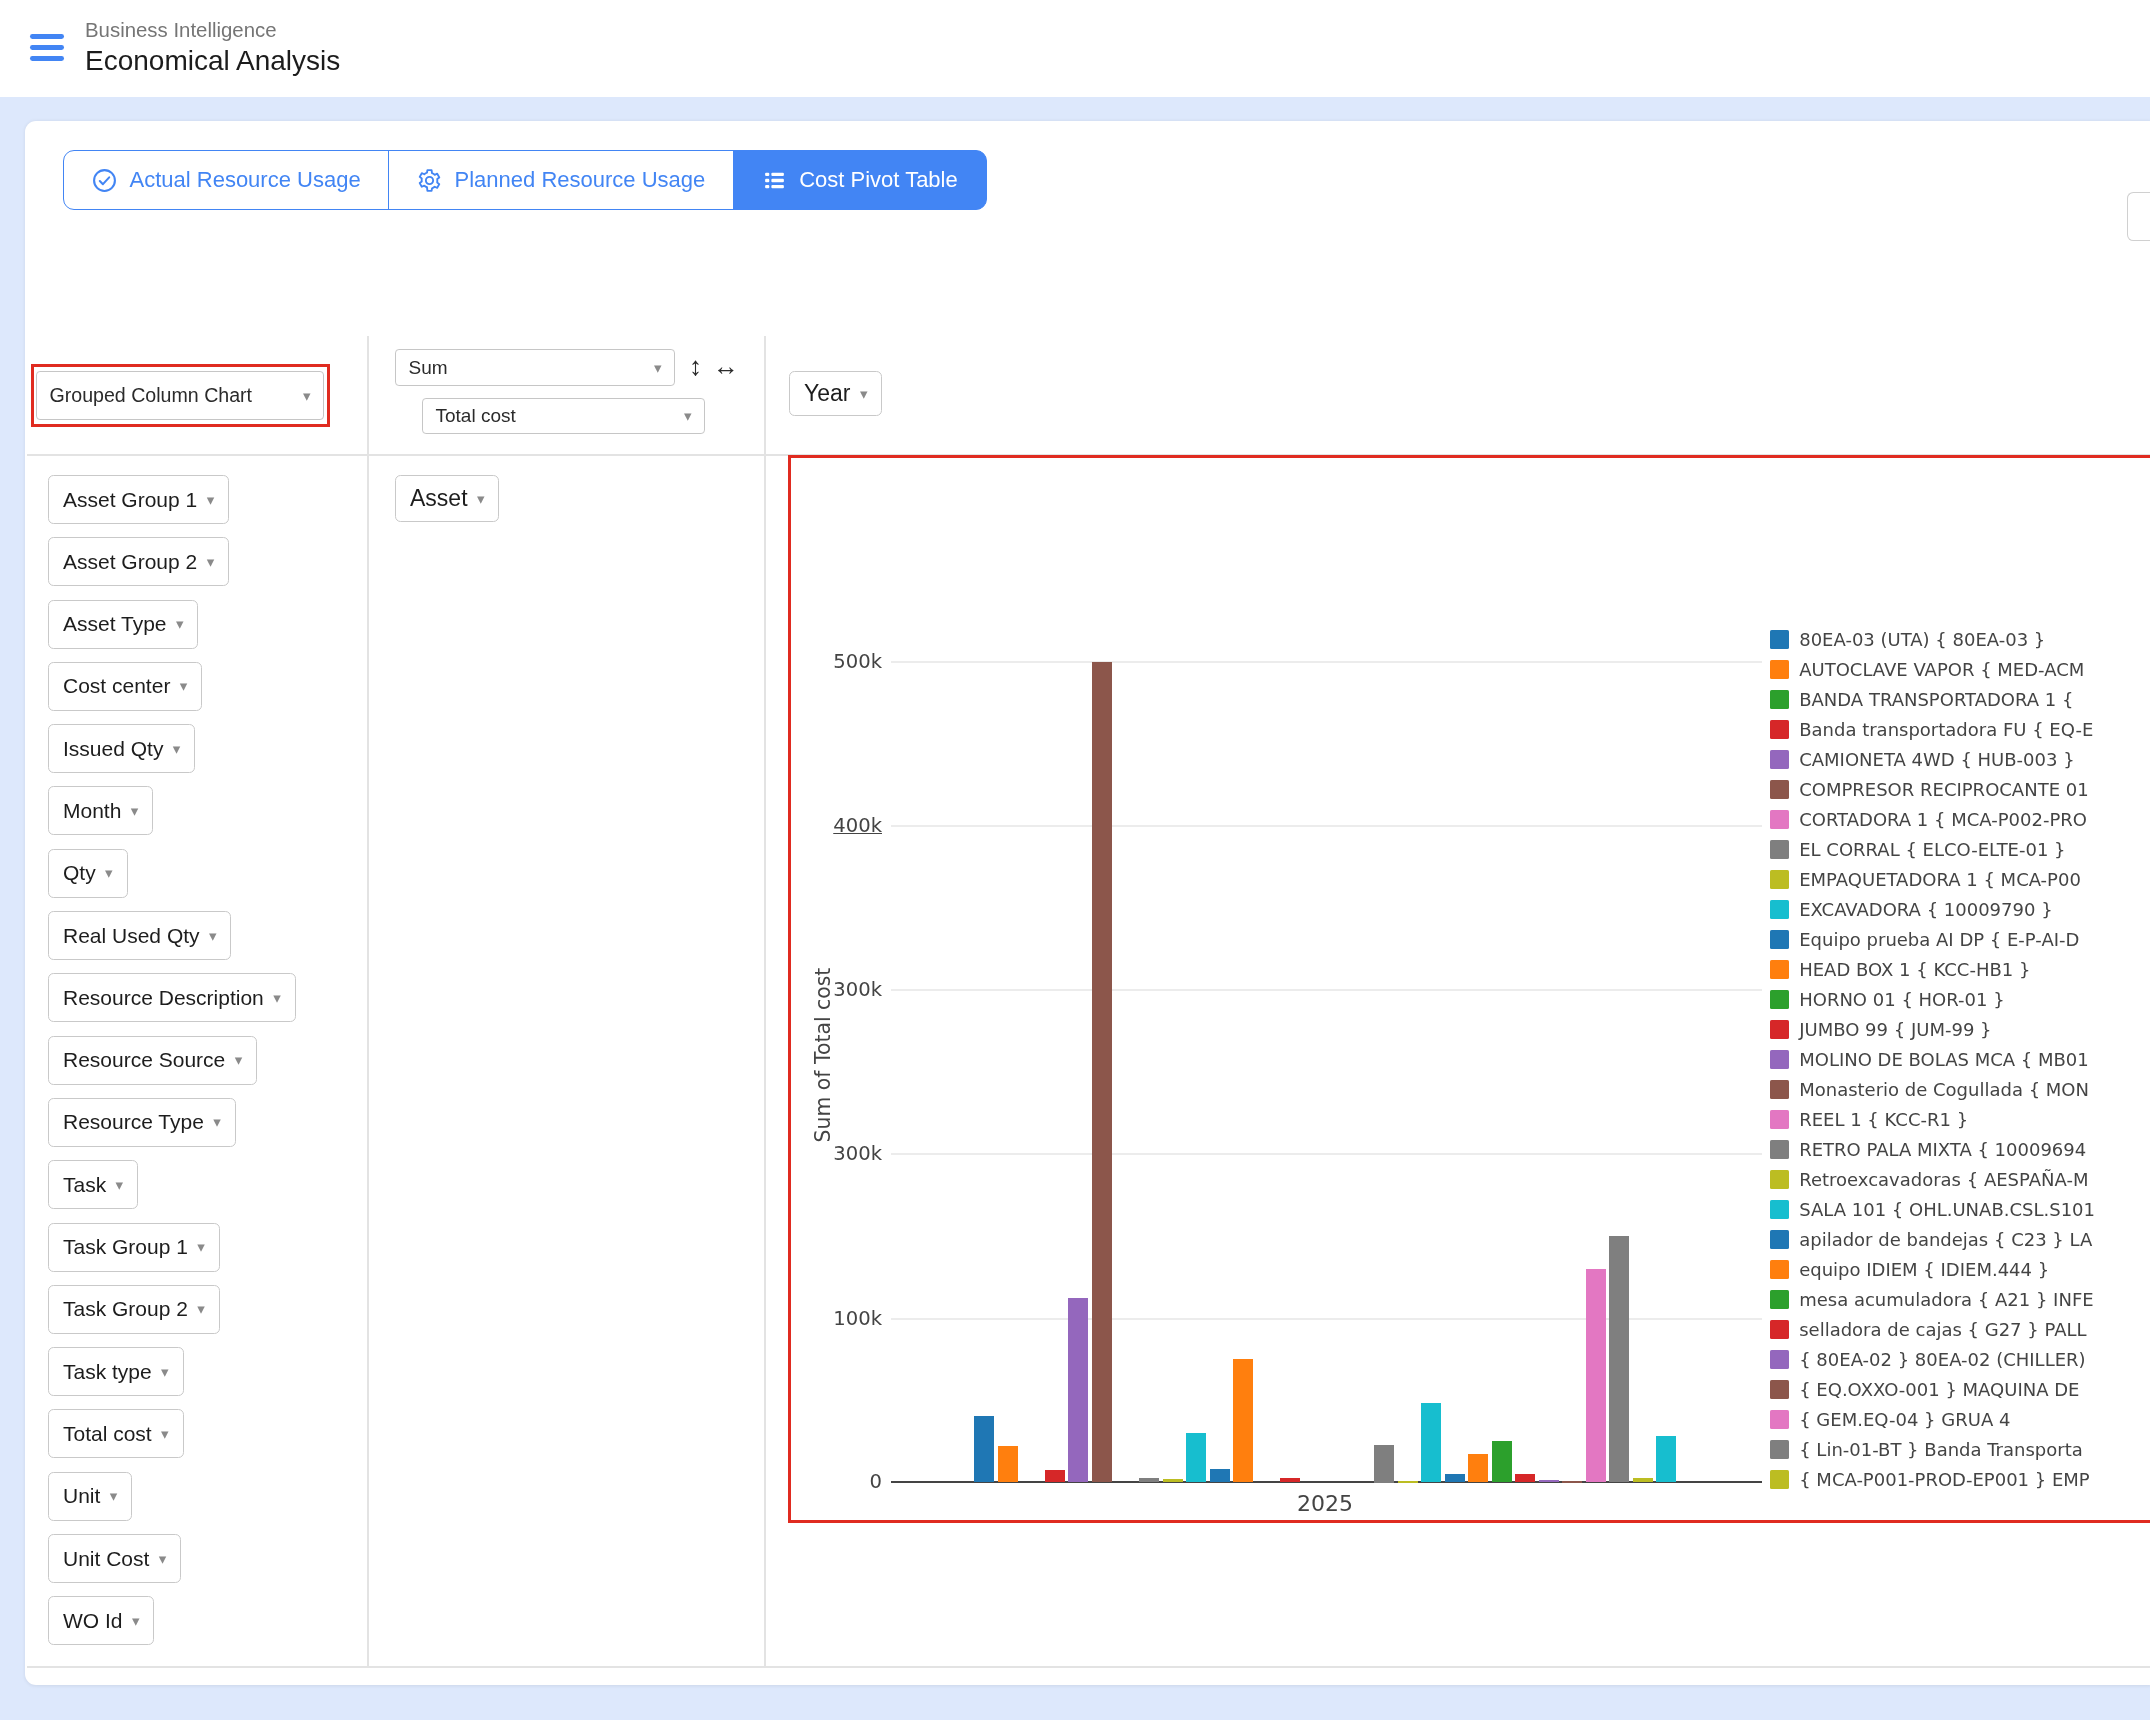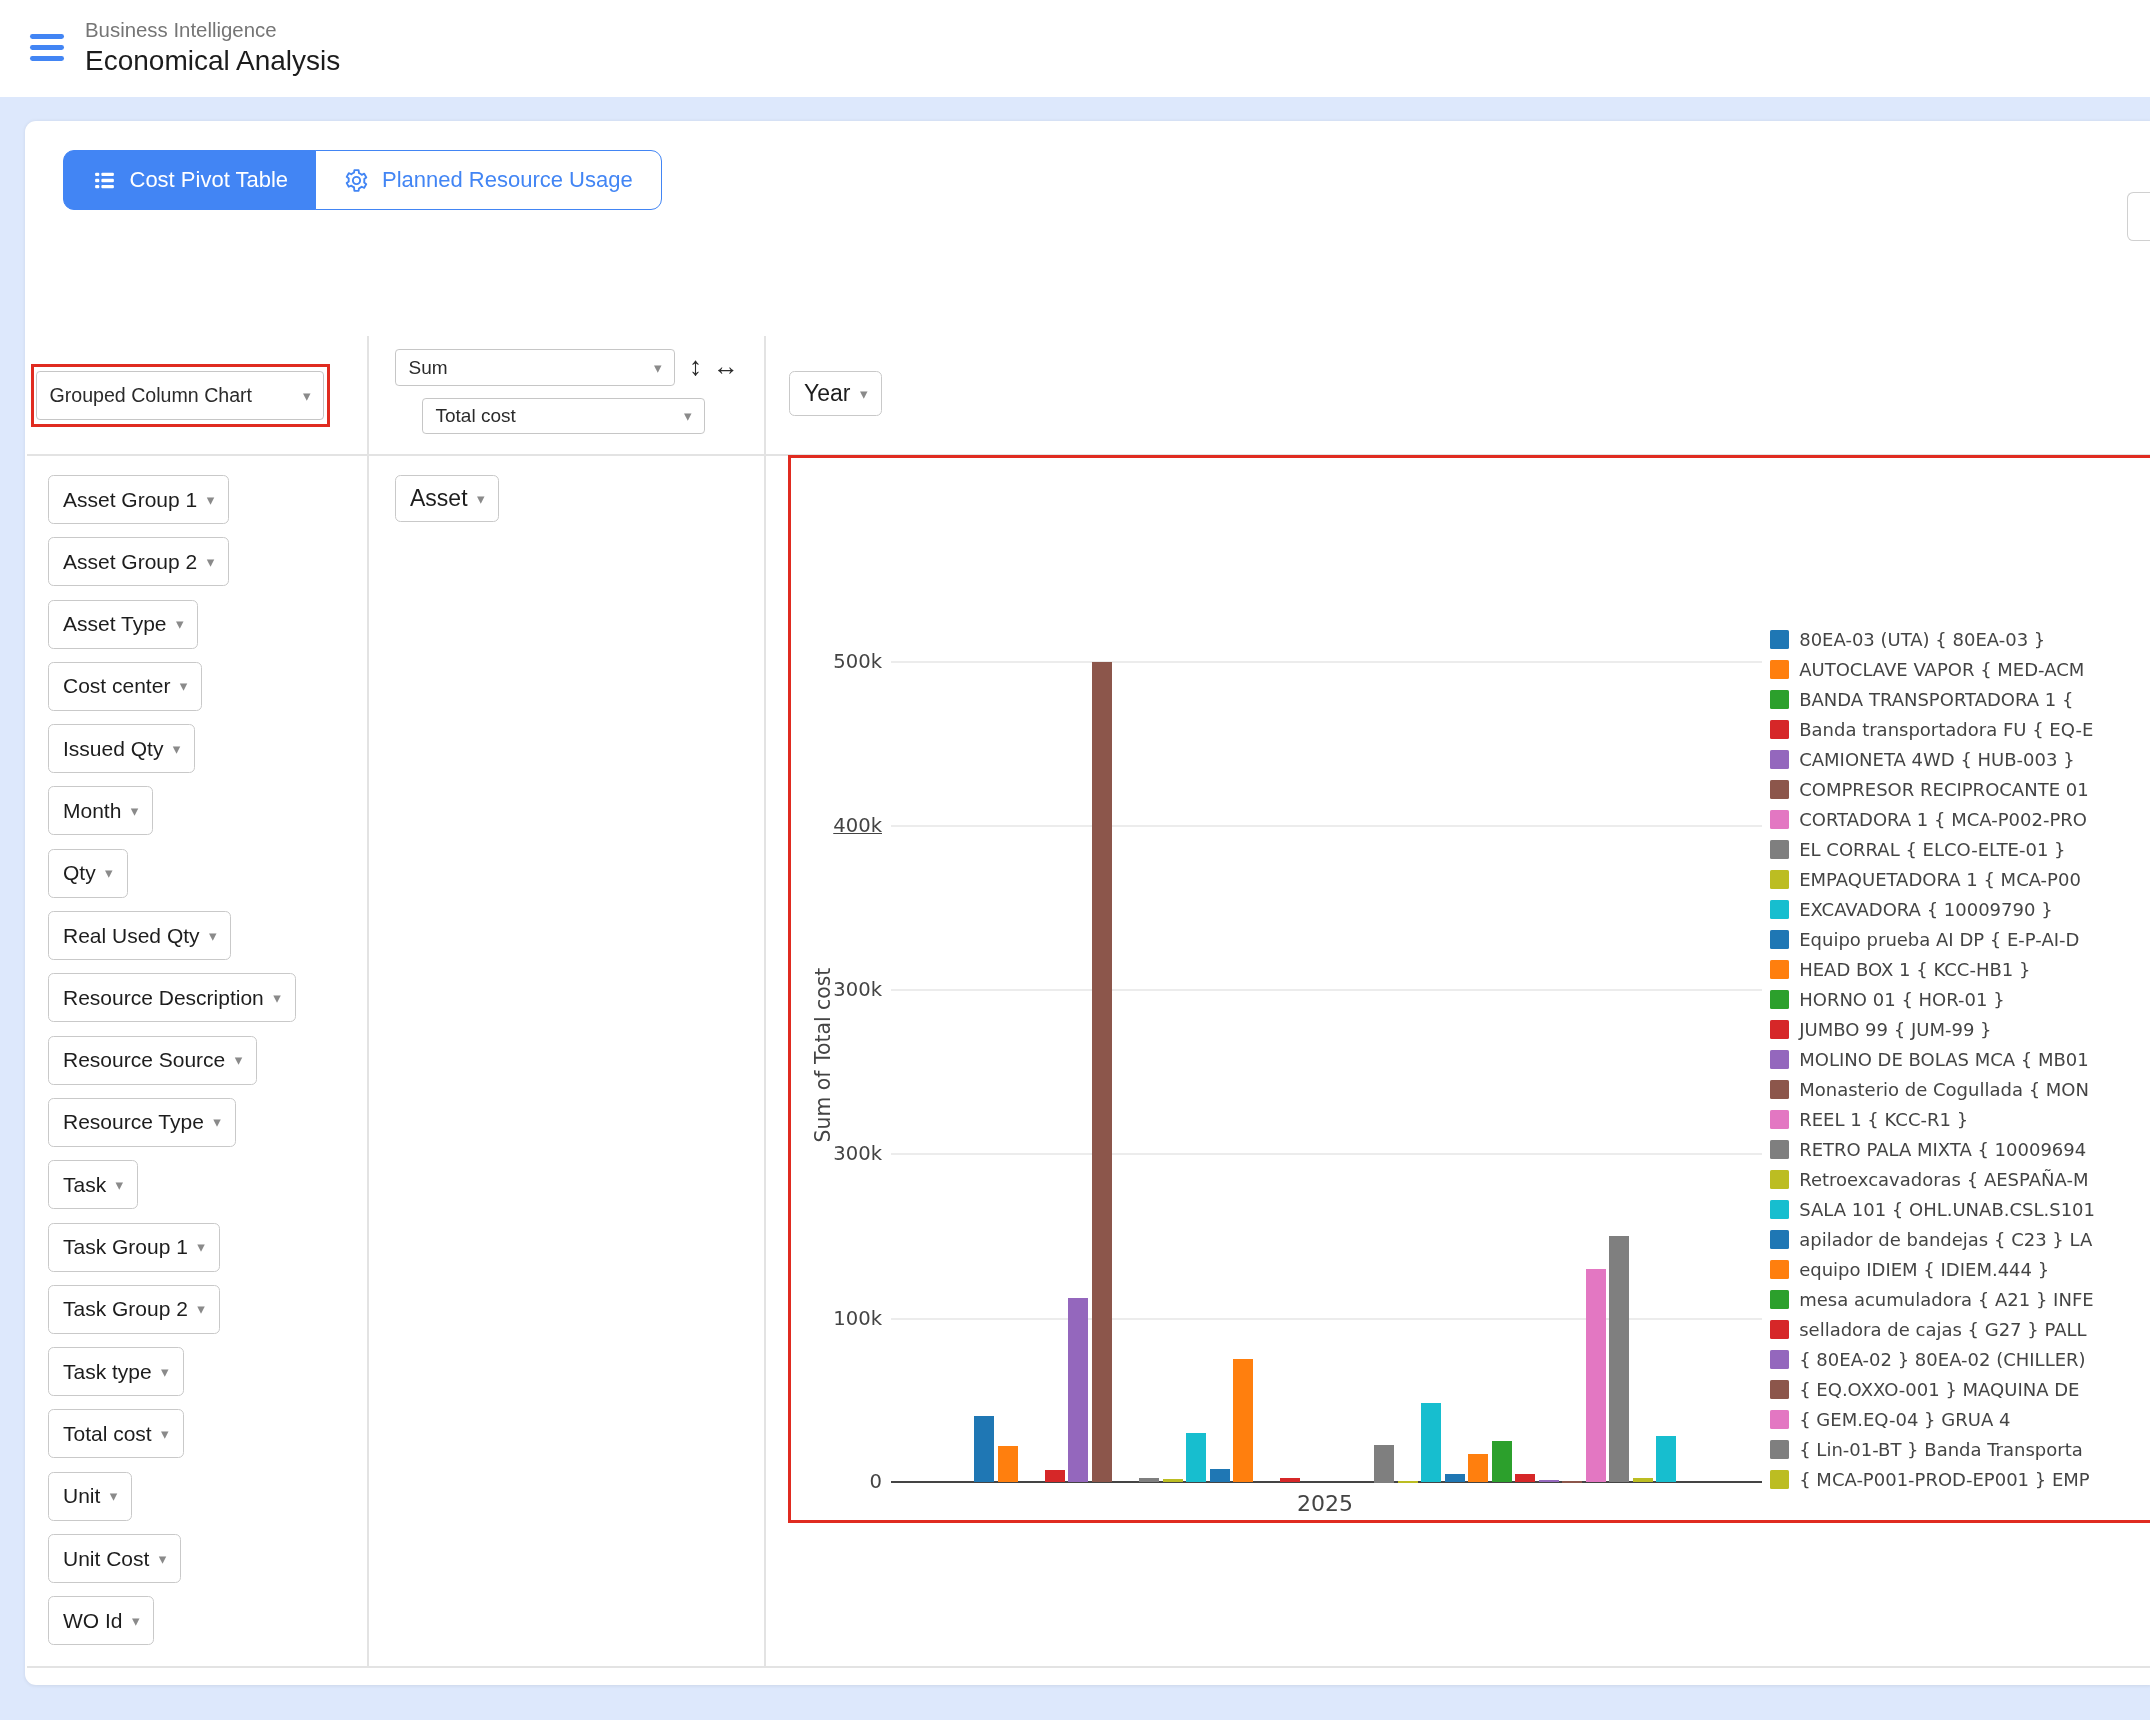--- a/index.html
+++ b/index.html
@@ -100,41 +100,50 @@
       <span></span>
     </div>
   <div class="hdr-section">Business Intelligence</div>
   <div class="hdr-title">Economical Analysis</div>
 </div>
 
 <div class="page-bg"></div>
 <div class="card"></div>
 
 <div class="tab-group">
+  <div class="tab">
+    <span>
+      <svg width="25" height="25" viewBox="0 0 24 24">
+          <circle cx="12" cy="12" r="10" fill="none" stroke="currentColor" stroke-width="2"></circle>
+          <path d="M7.5 12.5l3 3 6-6.5" fill="none" stroke="currentColor" stroke-width="2" stroke-linecap="round" stroke-linejoin="round"></path>
+        </svg>
+    </span>
+    <span>Actual Resource Usage</span>
+  </div>
+  <div class="tab">
+    <span>
+      <svg width="25" height="25" viewBox="0 0 24 24">
+          <path fill="none" stroke="currentColor" stroke-width="1.8" d="M12 8.5a3.5 3.5 0 1 0 0 7 3.5 3.5 0 0 0 0-7Z"></path>
+          <path fill="none" stroke="currentColor" stroke-width="1.8" stroke-linejoin="round" d="M19.4 13.5c.1-.5.1-1 .1-1.5s0-1-.1-1.5l2-1.5-2-3.5-2.4 1a7.6 7.6 0 0 0-2.6-1.5L14 2h-4l-.4 2.5c-1 .3-1.8.8-2.6 1.5l-2.4-1-2 3.5 2 1.5c-.1.5-.1 1-.1 1.5s0 1 .1 1.5l-2 1.5 2 3.5 2.4-1c.8.7 1.6 1.2 2.6 1.5L10 22h4l.4-2.5c1-.3 1.8-.8 2.6-1.5l2.4 1 2-3.5-2-1.5Z"></path>
+        </svg>
+    </span>
+    <span>Planned Resource Usage</span>
+  </div>
   <div class="tab active">
     <span>
       <svg width="25" height="25" viewBox="0 0 24 24" fill="currentColor">
           <rect x="3" y="4.5" width="4" height="3.2" rx="1"></rect>
           <rect x="9" y="4.5" width="12" height="3.2" rx="1"></rect>
           <rect x="3" y="10.4" width="4" height="3.2" rx="1"></rect>
           <rect x="9" y="10.4" width="12" height="3.2" rx="1"></rect>
           <rect x="3" y="16.3" width="4" height="3.2" rx="1"></rect>
           <rect x="9" y="16.3" width="12" height="3.2" rx="1"></rect>
         </svg>
     </span>
     <span>Cost Pivot Table</span>
-  </div>
-  <div class="tab">
-    <span>
-      <svg width="25" height="25" viewBox="0 0 24 24">
-          <path fill="none" stroke="currentColor" stroke-width="1.8" d="M12 8.5a3.5 3.5 0 1 0 0 7 3.5 3.5 0 0 0 0-7Z"></path>
-          <path fill="none" stroke="currentColor" stroke-width="1.8" stroke-linejoin="round" d="M19.4 13.5c.1-.5.1-1 .1-1.5s0-1-.1-1.5l2-1.5-2-3.5-2.4 1a7.6 7.6 0 0 0-2.6-1.5L14 2h-4l-.4 2.5c-1 .3-1.8.8-2.6 1.5l-2.4-1-2 3.5 2 1.5c-.1.5-.1 1-.1 1.5s0 1 .1 1.5l-2 1.5 2 3.5 2.4-1c.8.7 1.6 1.2 2.6 1.5L10 22h4l.4-2.5c1-.3 1.8-.8 2.6-1.5l2.4 1 2-3.5-2-1.5Z"></path>
-        </svg>
-    </span>
-    <span>Planned Resource Usage</span>
   </div>
 </div>
 
 <div class="cutoff-panel"></div>
 
 <div class="h-line-top"></div>
 <div class="h-line-bottom"></div>
 <div class="v-line-1"></div>
 <div class="v-line-2"></div>
 

